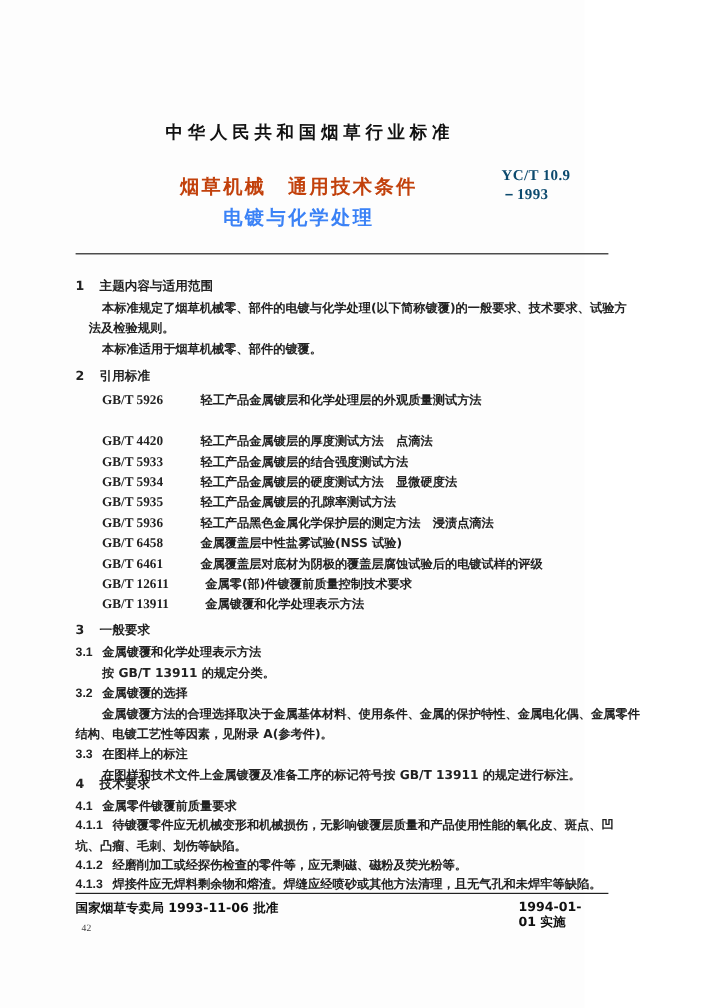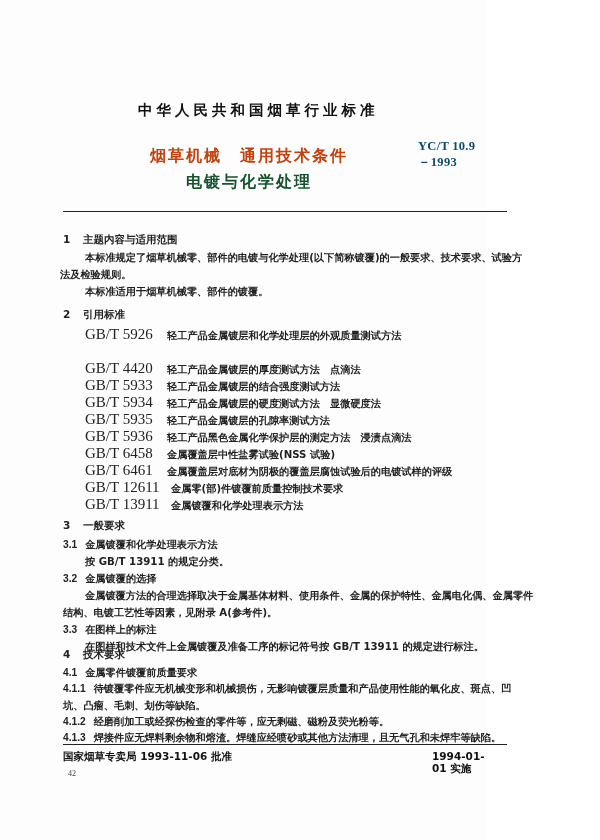--- a/index.html
+++ b/index.html
@@ -16,41 +16,41 @@
       position: absolute; left: 418px; top: 139px;
       font-family: "Liberation Serif", "DejaVu Serif", serif;
       font-size: 12.5px; font-weight: bold; color: #0c4a6e; letter-spacing: 0.3px;
     }
     .title-main {
       position: absolute; left: 150px; top: 146px;
       font-size: 16px; font-weight: bold; letter-spacing: 2px; color: #c2410c;
     }
     .title-sub {
       position: absolute; left: 186px; top: 172px;
-      font-size: 16px; font-weight: bold; letter-spacing: 2px; color: #14532d;
+      font-size: 16px; font-weight: bold; letter-spacing: 2px; color: #3b82f6;
     }
     .rule-top {
       position: absolute; left: 63px; top: 211px; width: 444px; height: 0;
       border-top: 1.6px solid #222;
     }
     .rule-bottom {
       position: absolute; left: 63px; top: 744px; width: 444px; height: 0;
       border-top: 1.6px solid #222;
     }
 
     .line {
       position: absolute; white-space: nowrap;
       font-size: 10.2px; font-weight: bold; color: #222; line-height: 14px;
     }
     .sec-head { font-size: 10.5px; font-weight: bold; }
     .sec-num { display: inline-block; width: 20px; }
     .sub-num { display: inline-block; margin-right: 8px; font-family: "Liberation Sans", sans-serif; font-weight: bold; }
     .code {
       display: inline-block; width: 82px;
-      font-family: "Liberation Serif", "DejaVu Serif", serif; font-weight: normal; font-size: 15px;
+      font-family: "Liberation Serif", "DejaVu Serif", serif; font-weight: bold; font-size: 11px;
     }
     .code.wide { width: 86px; }
 
     .footer-left {
       position: absolute; left: 63px; top: 750px;
       font-size: 10.5px; font-weight: bold; color: #111;
     }
     .footer-right {
       position: absolute; left: 432px; top: 750px;
       font-size: 10.5px; font-weight: bold; color: #111;
@@ -69,21 +69,21 @@
   <div class="std-number">YC/T 10.9－1993</div>
   <div class="title-main">烟草机械　通用技术条件</div>
   <div class="title-sub">电镀与化学处理</div>
 
   <div class="rule-top"></div>
 
   <div class="line sec-head" style="left:63px; top:232px;">
     <span class="sec-num">1</span><span>主题内容与适用范围</span>
   </div>
   <div class="line" style="left:85px; top:251px;">本标准规定了烟草机械零、部件的电镀与化学处理(以下简称镀覆)的一般要求、技术要求、试验方</div>
-  <div class="line" style="left:60px; top:268px;text-align:right;">法及检验规则。</div>
+  <div class="line" style="left:74px; top:268px;text-align:right;">法及检验规则。</div>
   <div class="line" style="left:85px; top:285px;">本标准适用于烟草机械零、部件的镀覆。</div>
 
   <div class="line sec-head" style="left:63px; top:307px;">
     <span class="sec-num">2</span><span>引用标准</span>
   </div>
 
   <div class="line" style="left:85px; top:327px;"><span class="code">GB/T 5926</span><span>轻工产品金属镀层和化学处理层的外观质量测试方法</span></div>
   <div class="line" style="left:85px; top:361px;"><span class="code">GB/T 4420</span><span>轻工产品金属镀层的厚度测试方法　点滴法</span></div>
   <div class="line" style="left:85px; top:378px;"><span class="code">GB/T 5933</span><span>轻工产品金属镀层的结合强度测试方法</span></div>
   <div class="line" style="left:85px; top:395px;"><span class="code">GB/T 5934</span><span>轻工产品金属镀层的硬度测试方法　显微硬度法</span></div>

